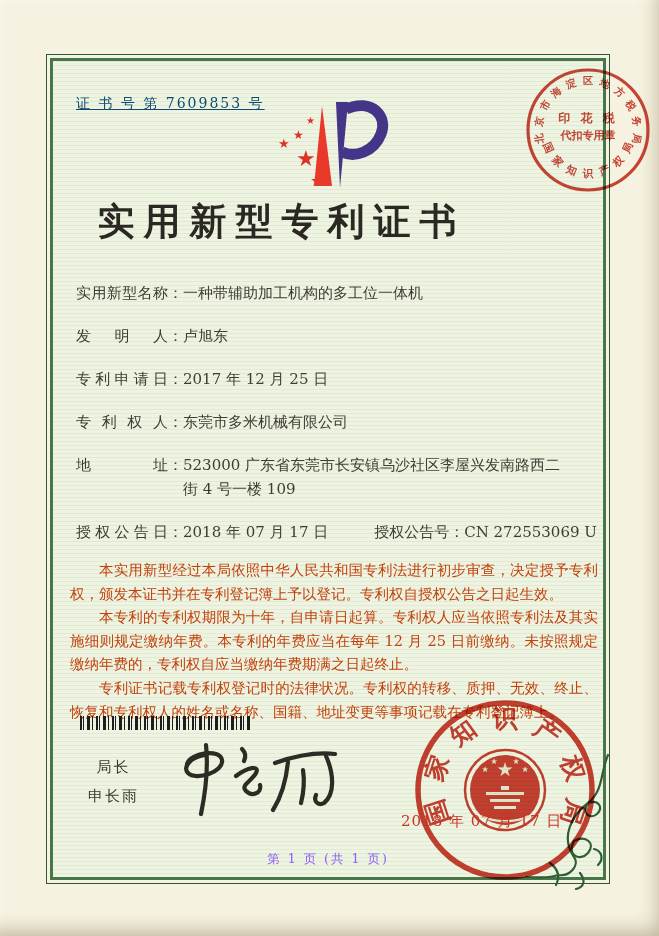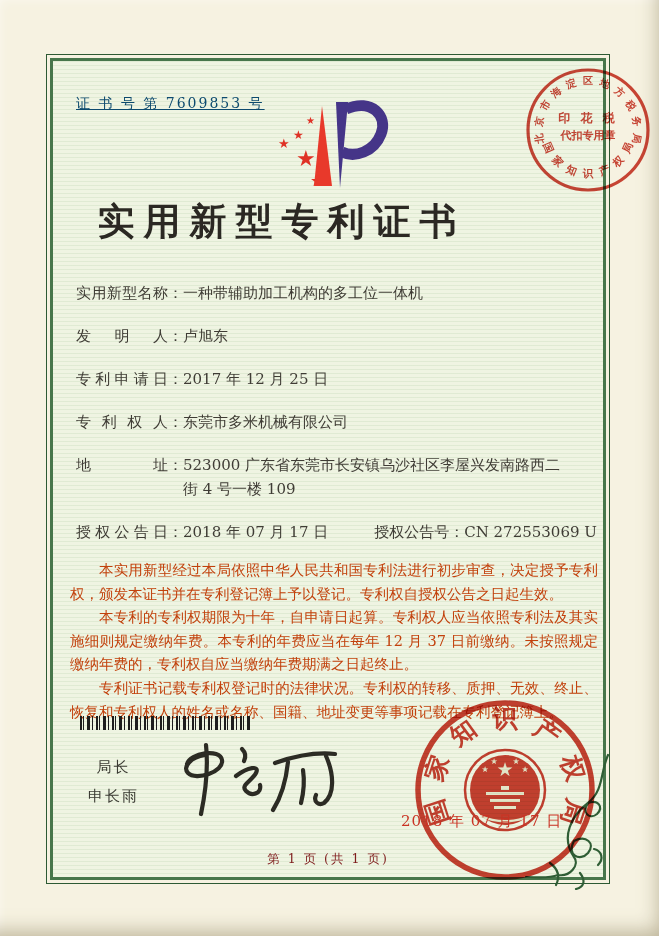--- a/index.html
+++ b/index.html
@@ -31,21 +31,21 @@
      rgba(0,0,0,0) 4px 7px,#1d1d1d 7px 10px,rgba(0,0,0,0) 10px 12px,#1d1d1d 12px 13px,rgba(0,0,0,0) 13px 16px);}
   .officer{position:absolute;left:88px;top:758px;font-size:15px;color:#3a3a32;
            font-family:"DejaVu Sans","Liberation Sans",sans-serif;}
   .officer div{margin-bottom:10px;letter-spacing:2px;text-align:center;}
   .signature{position:absolute;left:175px;top:740px;z-index:6;}
   .main-seal{position:absolute;left:405px;top:690px;z-index:4;opacity:.93;mix-blend-mode:multiply;}
   .tax-stamp{position:absolute;left:521px;top:60px;z-index:4;opacity:.9;mix-blend-mode:multiply;}
   .seal-date{position:absolute;left:401px;top:812px;z-index:5;color:#c9332433;font-size:15px;}
   .seal-date{color:#c93324;letter-spacing:1px;}
   .footer{position:absolute;left:50px;top:851px;width:556px;text-align:center;font-size:12.5px;
-          letter-spacing:2px;color:#7f1d1d;}
+          letter-spacing:2px;color:#8b5cf6;}
   .ornament{position:absolute;left:520px;top:745px;z-index:3;}
   svg text{font-family:"DejaVu Serif","Liberation Serif",serif;}
 </style>
 </head>
 <body>
 
 <div class="page">
   <div class="frame"></div>
 
   <div class="cert-number">证 书 号 第 7609853 号</div>
@@ -110,21 +110,21 @@
       <span class="flabel">地址</span><span class="fcolon">：</span><span class="addr-block"><span>523000 广东省东莞市长安镇乌沙社区李屋兴发南路西二</span><br><span>街 4 号一楼 109</span></span>
     </div>
     <div class="frow row-two">
       <span><span class="flabel">授权公告日</span><span class="fcolon">：</span><span class="fvalue">2018 年 07 月 17 日</span></span>
       <span class="pair2"><span>授权公告号</span><span class="fcolon">：</span><span class="fvalue">CN 272553069 U</span></span>
     </div>
   </div>
 
   <div class="paras">
     <p>本实用新型经过本局依照中华人民共和国专利法进行初步审查，决定授予专利权，颁发本证书并在专利登记簿上予以登记。专利权自授权公告之日起生效。</p>
-    <p>本专利的专利权期限为十年，自申请日起算。专利权人应当依照专利法及其实施细则规定缴纳年费。本专利的年费应当在每年 12 月 37 日前缴纳。未按照规定缴纳年费的，专利权自应当缴纳年费期满之日起终止。</p>
+    <p>本专利的专利权期限为十年，自申请日起算。专利权人应当依照专利法及其实施细则规定缴纳年费。本专利的年费应当在每年 12 月 25 日前缴纳。未按照规定缴纳年费的，专利权自应当缴纳年费期满之日起终止。</p>
     <p>专利证书记载专利权登记时的法律状况。专利权的转移、质押、无效、终止、恢复和专利权人的姓名或名称、国籍、地址变更等事项记载在专利登记簿上。</p>
   </div>
 
   <div class="barcode"></div>
 
   <div class="officer">
     <div>局长</div>
     <div>申长雨</div>
   </div>
 

